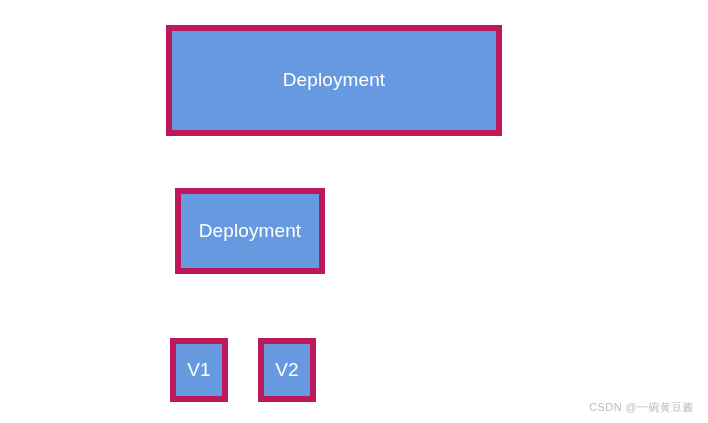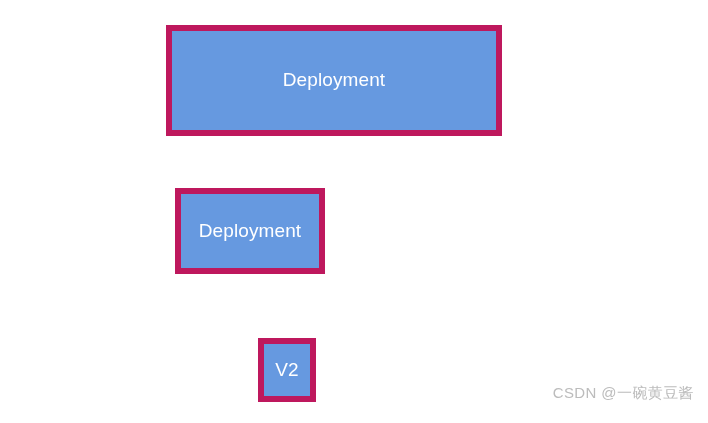--- a/index.html
+++ b/index.html
@@ -63,42 +63,45 @@
   
   #node-v2 {
     left: 258px;
     top: 338px;
     width: 58px;
     height: 64px;
   }
   #watermark {
     position: absolute;
     right: 14px;
-    bottom: 21px;
+    bottom: 9px;
     color: #bcbcbc;
-    font-size: 15px;
+    font-size: 11px;
     line-height: 1.2;
     letter-spacing: 0.4px;
     white-space: nowrap;
     user-select: none;
   }
 </style>
 </head>
 <body>
 
 <div id="canvas">
 
   <div class="node" id="node-deployment">
     <span class="node-label">Deployment</span>
   </div>
 
   <div class="node" id="node-replicaset">
     <span class="node-label">Deployment</span>
   </div>
 
+  <div class="node" id="node-v1">
+    <span class="node-label">V1</span>
+  </div>
 
   <div class="node" id="node-v2">
     <span class="node-label">V2</span>
   </div>
 
   <div id="watermark">CSDN @一碗黄豆酱</div>
 
 </div>
 
 </body></html>

